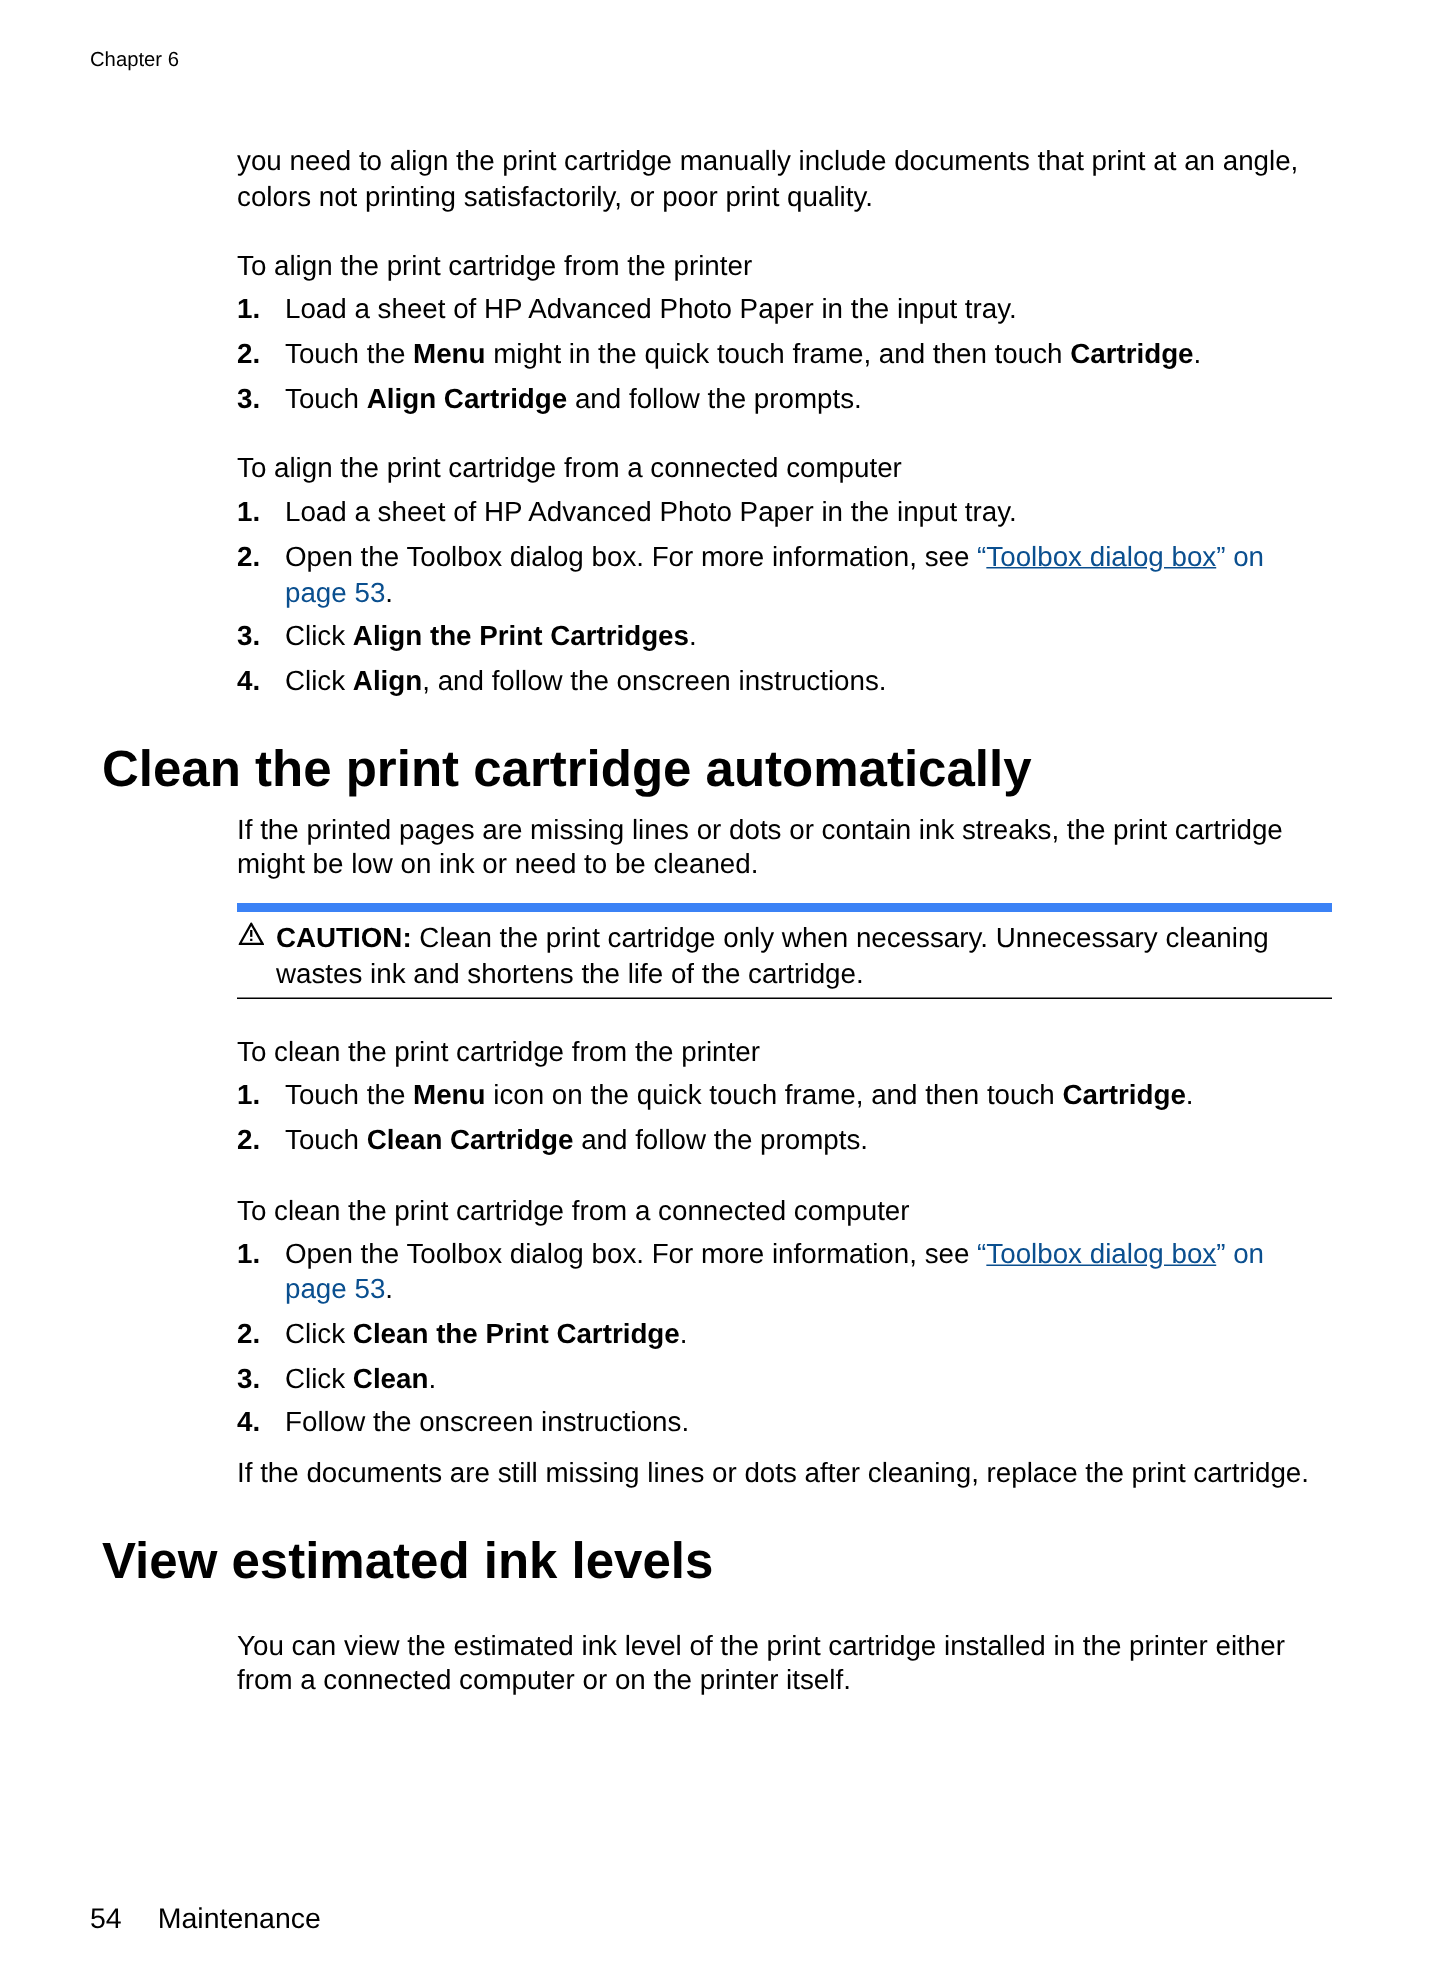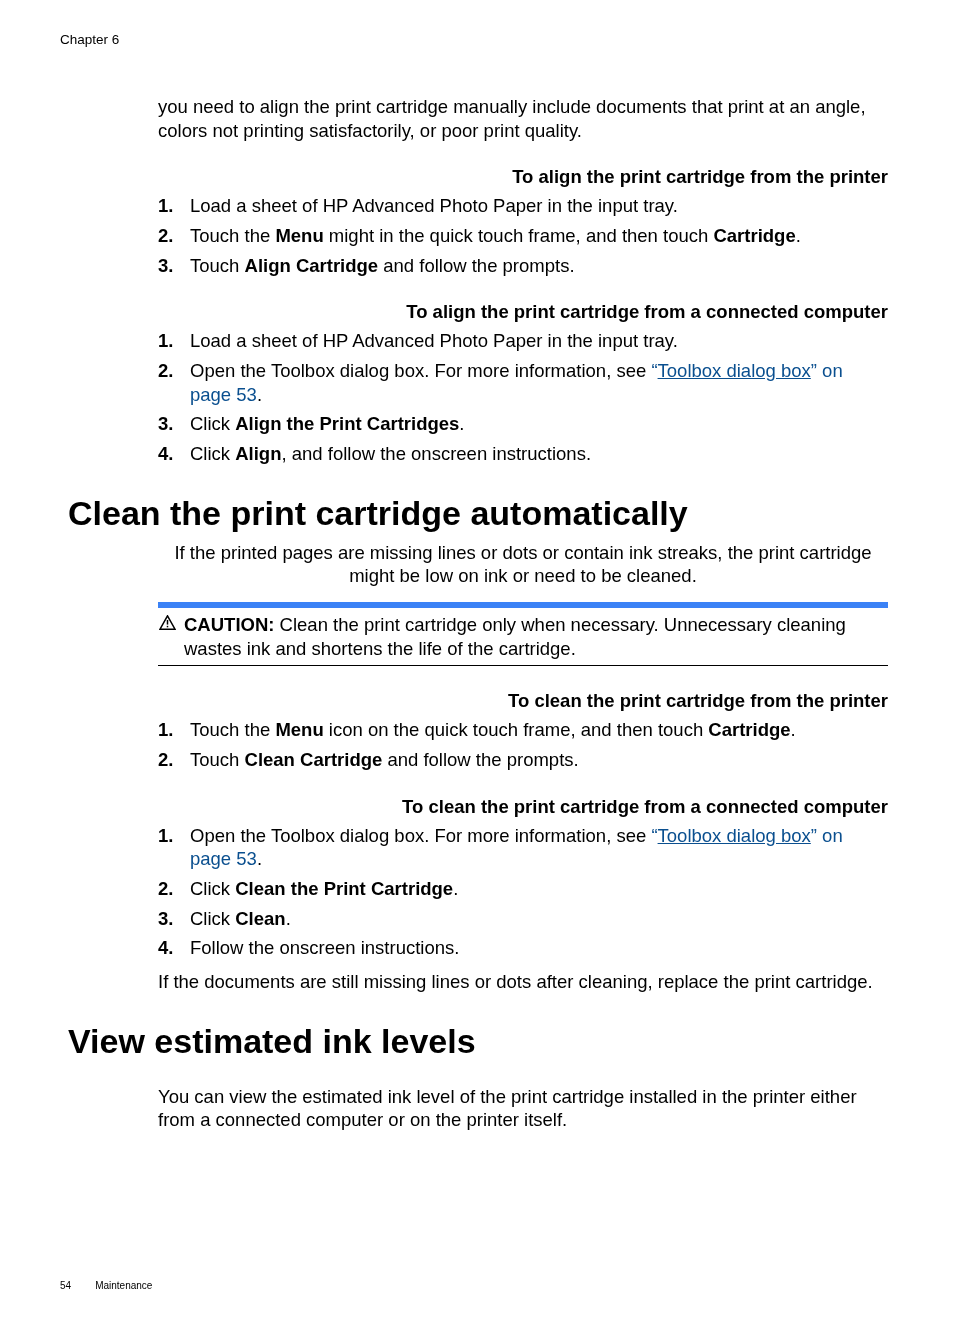--- a/index.html
+++ b/index.html
@@ -29,23 +29,22 @@
     }
     .body-block {
       margin-left: 98px;
       margin-right: 6px;
     }
     .para {
       margin-top: 12px;
       line-height: 1.28;
     }
     .section-subhead {
-      font-weight: bold;
+      font-weight: normal;
       margin-top: 24px;
-      text-align: right;
     }
     ol.num-list {
       margin: 4px 0 0 0;
       padding-left: 28px;
       list-style: none;
       counter-reset: item;
     }
     ol.num-list > li {
       counter-increment: item;
       position: relative;
@@ -89,21 +88,21 @@
     .link {
       color: #0a4f8f;
     }
     .link-underline {
       text-decoration: underline;
     }
     .footer {
       position: absolute;
       bottom: 30px;
       left: 60px;
-      font-size: 10px;
+      font-size: 19px;
     }
     .footer .page-num {
       margin-right: 24px;
     }
   </style>
 </head>
 <body>
 
 <div class="page">
   <div class="chapter-header">Chapter 6</div>
@@ -124,21 +123,21 @@
       <li>Load a sheet of HP Advanced Photo Paper in the input tray.</li>
       <li><span>Open the Toolbox dialog box. For more information, see </span><span class="link"><span>“</span><span class="link-underline">Toolbox dialog box</span><span>” on page 53</span></span><span>.</span></li>
       <li><span>Click </span><b>Align the Print Cartridges</b><span>.</span></li>
       <li><span>Click </span><b>Align</b><span>, and follow the onscreen instructions.</span></li>
     </ol>
   </div>
 
   <h2 class="main-head">Clean the print cartridge automatically</h2>
 
   <div class="body-block">
-    <div class="para" style="margin-top:0;text-align:center;">If the printed pages are missing lines or dots or contain ink streaks, the print cartridge might be low on ink or need to be cleaned.</div>
+    <div class="para" style="margin-top:0;">If the printed pages are missing lines or dots or contain ink streaks, the print cartridge might be low on ink or need to be cleaned.</div>
 
     <div class="caution-box">
       <div class="caution-icon">
         <svg viewBox="0 0 20 18">
             <polygon points="10,1 19,17 1,17" fill="none" stroke="#000" stroke-width="1.8"></polygon>
             <rect x="9.1" y="6" width="1.8" height="5.5" fill="#000"></rect>
             <rect x="9.1" y="13" width="1.8" height="1.8" fill="#000"></rect>
           </svg>
       </div>
       <div><b>CAUTION:</b><span>  Clean the print cartridge only when necessary. Unnecessary cleaning wastes ink and shortens the life of the cartridge.</span></div>

